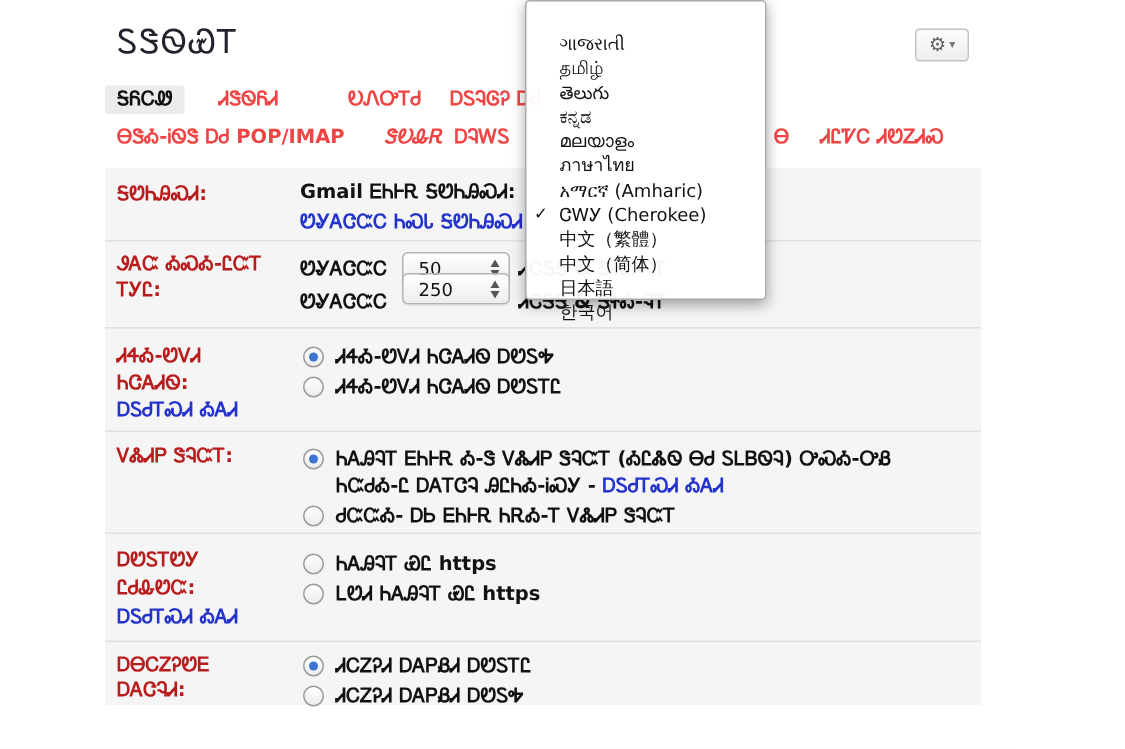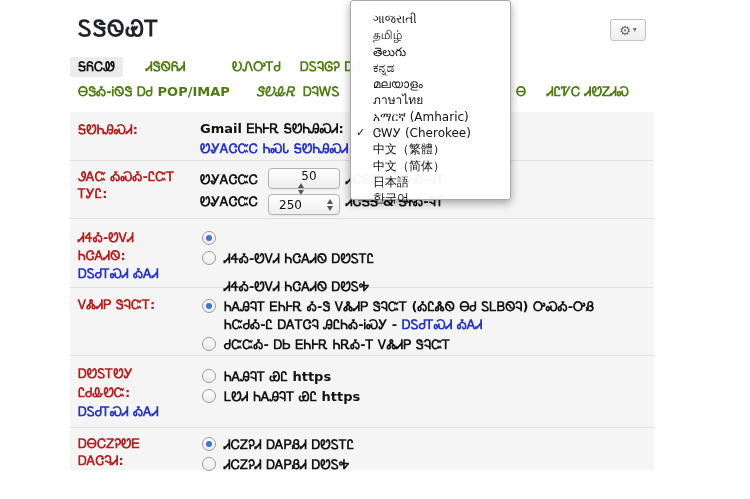--- a/index.html
+++ b/index.html
@@ -1,25 +1,25 @@
 <!DOCTYPE html>
 <html><head>
 <meta charset="utf-8">
 <style>
   html,body{margin:0;padding:0;background:#fff;}
   .page{position:relative;width:750px;height:499px;overflow:hidden;background:#fff;
         font-family:"DejaVu Sans","Liberation Sans",sans-serif;color:#1a1a1a;}
   .abs{position:absolute;}
-  .logo{font-size:22px;font-weight:bold;color:#20232b;letter-spacing:1px;}
+  .logo{font-size:22px;font-weight:normal;color:#20232b;letter-spacing:1px;}
   .gear-btn{width:36px;height:22px;border:1px solid #c2c2c2;border-radius:3px;
             background:linear-gradient(#fdfdfd,#eeeeee);display:flex;align-items:center;
             justify-content:center;gap:2px;cursor:pointer;box-sizing:border-box;}
   .gear-glyph{font-size:13px;color:#666;line-height:1;}
   .caret{font-size:8px;color:#777;line-height:1;}
-  .tab{font-size:13px;font-weight:bold;color:#4d7c0f;white-space:nowrap;cursor:pointer;}
+  .tab{font-size:13px;font-weight:bold;color:#ef4444;white-space:nowrap;cursor:pointer;}
   .tab.selected{color:#111;background:#ececec;border-radius:2px;padding:2px 8px;cursor:default;}
   .table-bg{left:70px;top:112px;width:584px;height:358px;background:#f5f5f5;}
   .sep{left:70px;width:584px;height:1px;background:#e0e0e0;}
   .lbl{font-size:13px;font-weight:bold;color:#b91c1c;white-space:nowrap;}
   .txt{font-size:13px;font-weight:bold;color:#111;white-space:nowrap;}
   .link{font-size:13px;font-weight:bold;color:#2333cc;text-decoration:none;cursor:pointer;white-space:nowrap;}
   .radio{width:14px;height:14px;border-radius:50%;border:1px solid #9a9a9a;
          background:linear-gradient(#fff,#ececec);box-sizing:border-box;position:absolute;cursor:pointer;}
   .radio .dot{display:none;}
   .radio.on .dot{display:block;width:6px;height:6px;border-radius:50%;background:#3c74d2;
@@ -28,21 +28,21 @@
           background:linear-gradient(#ffffff,#ededed);box-sizing:border-box;cursor:pointer;
           display:flex;align-items:center;box-shadow:0 1px 1px rgba(0,0,0,.06);}
   .select .val{font-size:12px;color:#111;padding-left:10px;flex:1;}
   .stepper{display:flex;flex-direction:column;align-items:center;margin-right:6px;gap:2px;}
   .tri-up{width:0;height:0;border-left:3px solid transparent;border-right:3px solid transparent;
           border-bottom:5px solid #555;}
   .tri-down{width:0;height:0;border-left:3px solid transparent;border-right:3px solid transparent;
             border-top:5px solid #555;}
   .menu{left:350px;top:0px;width:161px;height:200px;background:rgba(255,255,255,.96);
         border:1px solid #a9a9a9;border-radius:3px;box-shadow:0 3px 9px rgba(0,0,0,.35);
-        z-index:50;box-sizing:border-box;padding-top:10px;}
+        z-index:50;box-sizing:border-box;padding-top:20px;}
   .menu-item{position:relative;height:16.3px;line-height:16.3px;font-size:12px;color:#111;
              padding-left:22px;white-space:nowrap;cursor:pointer;}
   .menu-check{position:absolute;left:5px;top:0;font-size:11px;color:#111;}
 </style>
 </head>
 <body>
 
 <div class="page">
 
   <div class="abs logo" style="left:78px;top:16px;">ᏚᏕᏫᏯᎢ</div>
@@ -70,47 +70,47 @@
   <div class="abs tab" style="left:547px;top:84px;">ᏗᏝᏤᏟ ᏗᏬᏃᏗᏍ</div>
 
   <div class="abs lbl" style="left:78px;top:122px;">ᎦᏬᏂᎯᏍᏗ:</div>
   <div class="abs txt" style="left:200px;top:121px;">Gmail ᎬᏂᎰᎡ ᎦᏬᏂᎯᏍᏗ:</div>
   <a class="abs link" style="left:200px;top:141px;">ᏬᎽᎪᏣᏨᏟ ᏂᏍᏓ ᎦᏬᏂᎯᏍᏗ</a>
 
   <div class="abs lbl" style="left:78px;top:169px;">ᏭᎪᏨ ᎣᏍᎣ-ᏝᏨᎢ</div>
   <div class="abs lbl" style="left:78px;top:186px;">ᎢᎩᏝ:</div>
 
   <div class="abs txt" style="left:200px;top:172px;">ᏬᎽᎪᏣᏨᏟ</div>
-  <div class="select" style="left:268px;top:168px;flex-direction:column;">
+  <div class="select" style="left:268px;top:168px;">
     <span class="val">50</span>
     <span class="stepper">
         <span class="tri-up"></span>
         <span class="tri-down"></span>
       </span>
   </div>
   <div class="abs txt" style="left:346px;top:172px;">ᏗᏟᎦᎦ &amp; ᎦᏐᎣ-ᎸᎢ</div>
 
   <div class="abs txt" style="left:200px;top:194px;">ᏬᎽᎪᏣᏨᏟ</div>
-  <div class="select" style="left:268px;top:194px;">
+  <div class="select" style="left:268px;top:182px;">
     <span class="val">250</span>
     <span class="stepper">
         <span class="tri-up"></span>
         <span class="tri-down"></span>
       </span>
   </div>
   <div class="abs txt" style="left:346px;top:194px;">ᏗᏣᎦᎦ &amp; ᎦᏐᎣ-ᎸᎢ</div>
 
   <div class="abs lbl" style="left:78px;top:230px;">ᏗᏎᎣ-ᏬᏙᏗ</div>
   <div class="abs lbl" style="left:78px;top:248px;">ᏂᏣᎪᏗᏫ:</div>
   <a class="abs link" style="left:78px;top:266px;">ᎠᏚᏧᎢᏍᏗ ᎣᎪᏗ</a>
 
   <span class="radio on" style="left:202px;top:231px;">
       <span class="dot"></span>
     </span>
-  <div class="abs txt" style="left:224px;top:231px;margin-top:48px;">ᏗᏎᎣ-ᏬᏙᏗ ᏂᏣᎪᏗᏫ ᎠᏬᏚᎭ</div>
+  <div class="abs txt" style="left:224px;top:231px;">ᏗᏎᎣ-ᏬᏙᏗ ᏂᏣᎪᏗᏫ ᎠᏬᏚᎭ</div>
   <span class="radio" style="left:202px;top:251px;"></span>
   <div class="abs txt" style="left:224px;top:251px;">ᏗᏎᎣ-ᏬᏙᏗ ᏂᏣᎪᏗᏫ ᎠᏬᏚᎢᏝ</div>
 
   <div class="abs lbl" style="left:78px;top:297px;">ᏙᏜᏗᏢ ᏕᎸᏨᎢ:</div>
   <span class="radio on" style="left:202px;top:299px;">
       <span class="dot"></span>
     </span>
   <div class="abs txt" style="left:224px;top:299px;">ᏂᎪᎯᎸᎢ ᎬᏂᎰᎡ Ꭳ-Ꮥ ᏙᏜᏗᏢ ᏕᎸᏨᎢ (ᎣᏝᏜᏫ ᎾᏧ ᏚᏞᏴᏫᎸ) ᎤᏍᎣ-ᎤᏰ</div>
   <div class="abs txt" style="left:224px;top:317px;">
     <span>ᏂᏨᏧᎣ-Ꮭ ᎠᎪᎢᏣᎸ ᎯᏝᏂᎣ-ᎥᏍᎩ - </span><a class="link">ᎠᏚᏧᎢᏍᏗ ᎣᎪᏗ</a>

